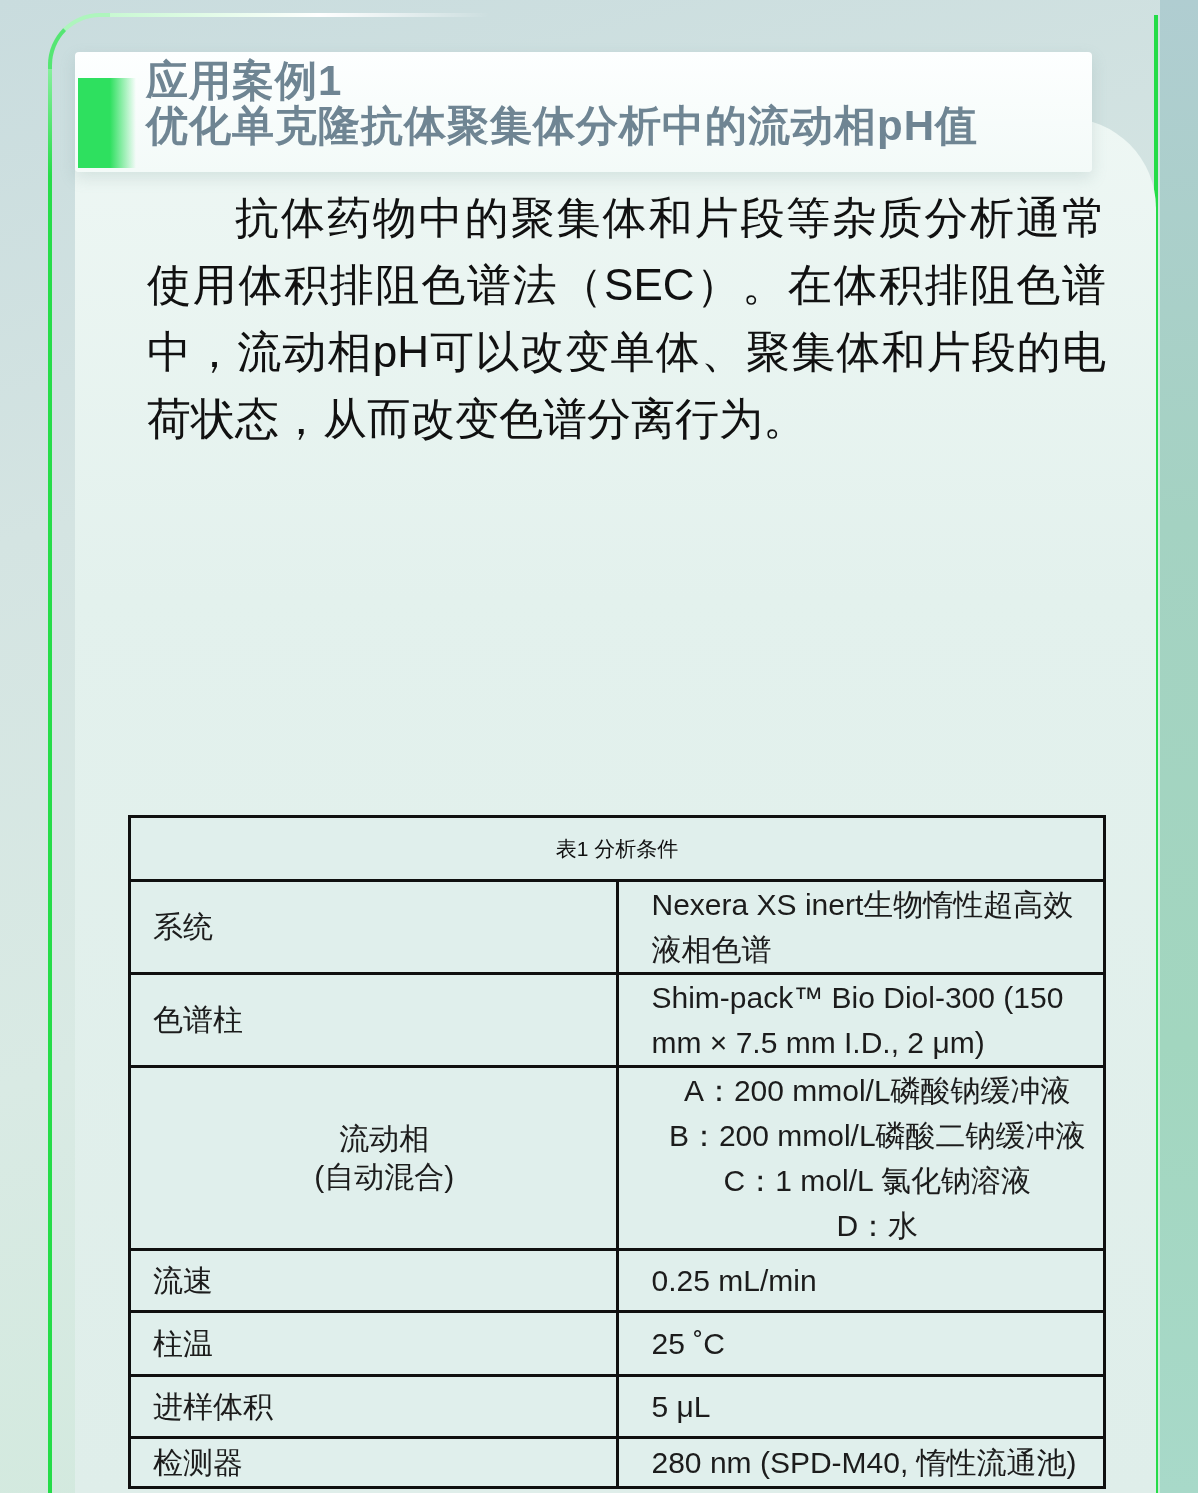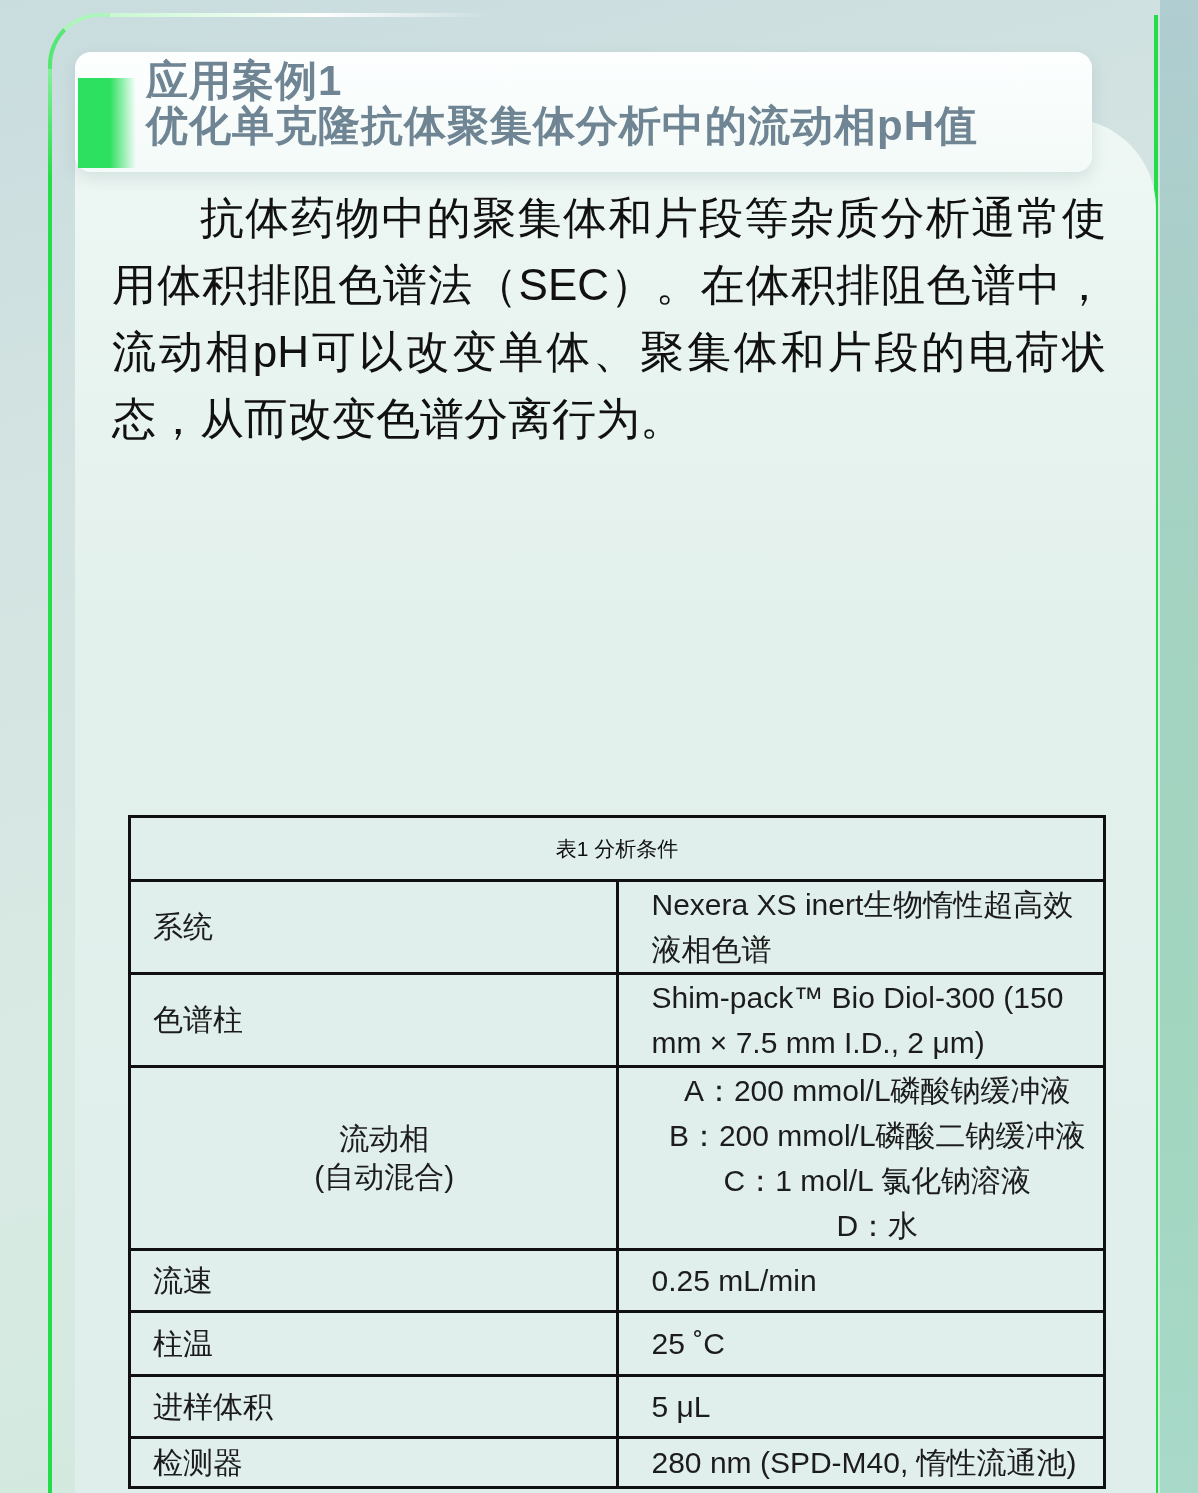--- a/index.html
+++ b/index.html
@@ -52,21 +52,21 @@
     border-top-right-radius: 90px;
     border-top-left-radius: 10px;
     background: linear-gradient(180deg, #eef7f4 0%, #e3f1ed 35%, #dfeeea 100%);
   }
 
   
   .header-band {
     position: absolute;
     left: 75px; top: 52px; width: 1017px; height: 120px;
     background: linear-gradient(180deg, #fdffff 0%, #f3faf8 100%);
-    border-radius: 16px;
+    border-radius: 4px;
     box-shadow: 0 6px 16px rgba(110, 145, 145, 0.20);
   }
   .header-accent-bar {
     position: absolute;
     left: 3px; top: 26px; width: 58px; height: 90px;
     background: linear-gradient(90deg, #2ee05f 0%, #2ee05f 55%, rgba(255,255,255,0) 100%);
   }
   .header-title {
     position: absolute;
     left: 71px; top: 6px;
@@ -81,21 +81,21 @@
   
   .body-text {
     position: absolute;
     left: 112px; top: 184px; width: 994px;
     font-size: 44px;
     line-height: 67px;
     color: #111111;
     text-align: justify;
     text-justify: inter-ideograph;
   }
-  .body-text p { text-indent: 2em; margin-bottom: 6px; }
+  .body-text p { text-indent: 2em; margin-bottom: 6px; margin-left: 35px; }
 
   
   .cond-table {
     position: absolute;
     left: 128px; top: 815px;
     width: 978px;
     border-collapse: collapse;
     table-layout: fixed;
     font-size: 30px;
     color: #1c1c1c;

